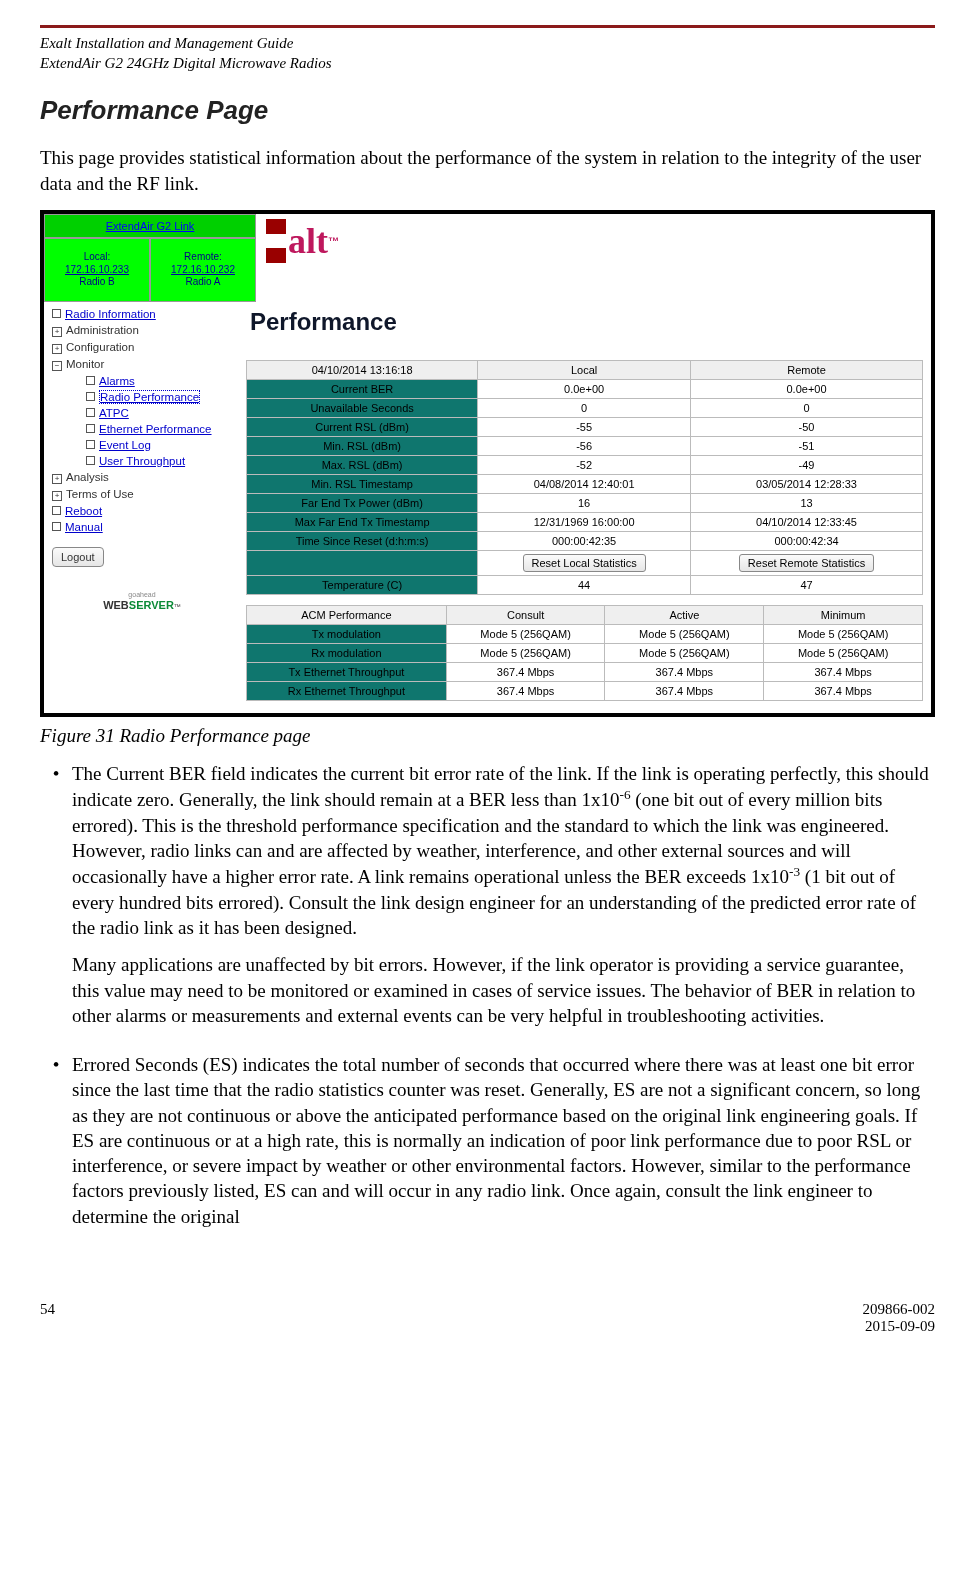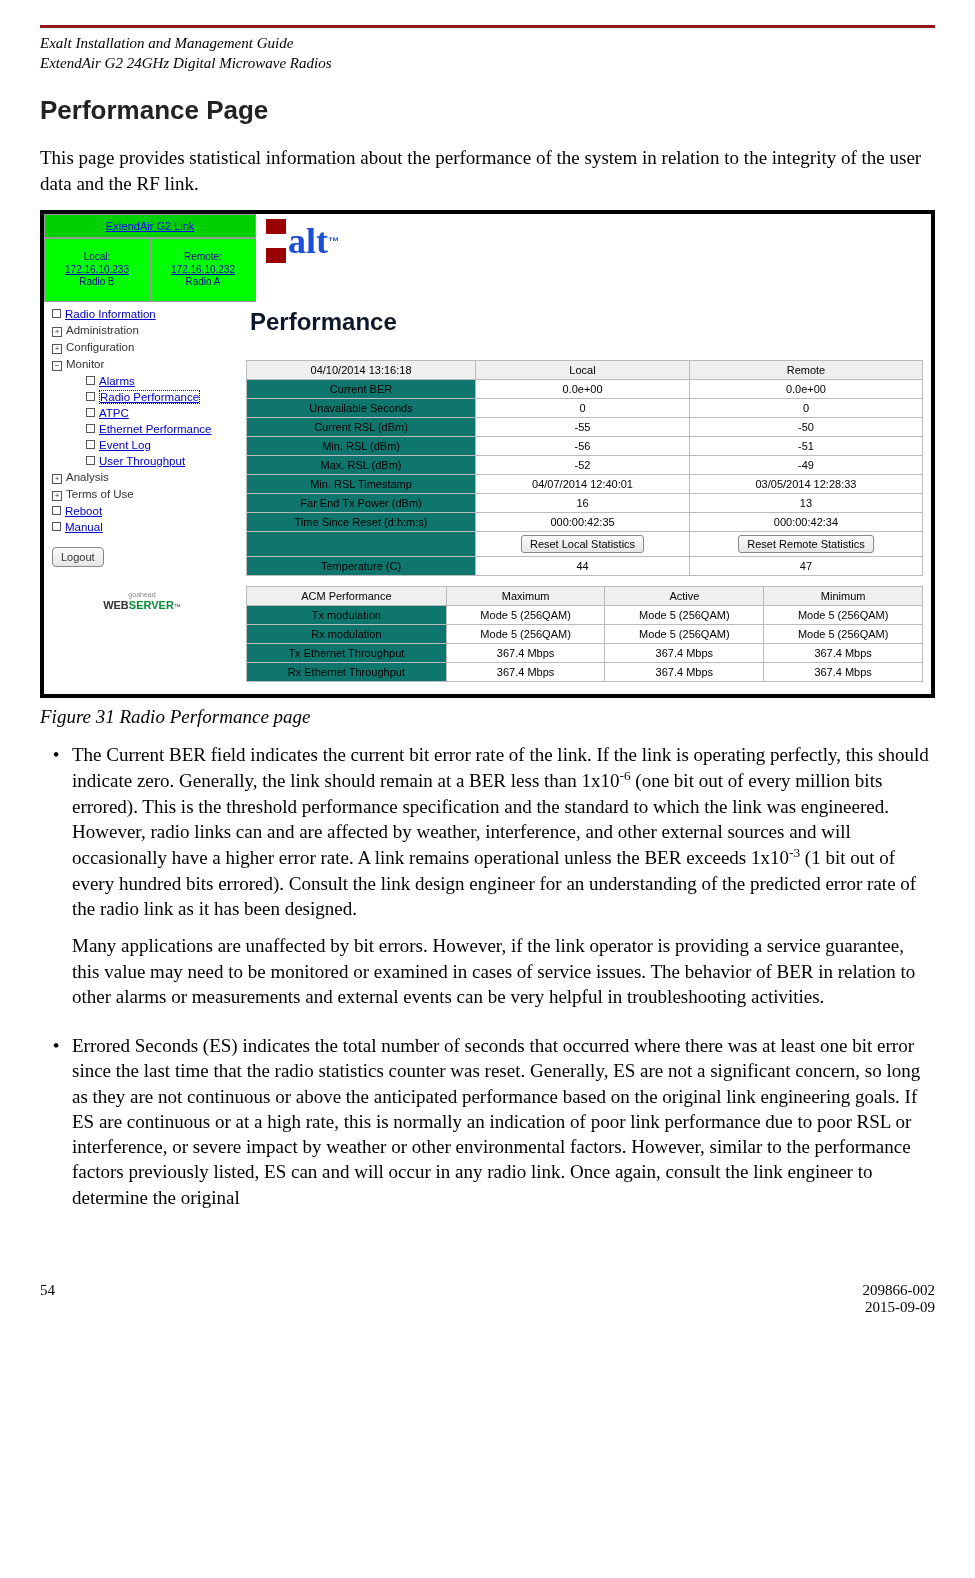--- a/index.html
+++ b/index.html
@@ -1,30 +1,30 @@
 <!DOCTYPE html>
 <html><head>
 <meta charset="utf-8">
 <style>
 body{margin:0;font-family:"Times New Roman",serif;background:#fff;color:#000}
 .page{width:975px;margin:0 auto;padding:25px 40px 20px 40px;box-sizing:border-box}
 .topline{border-top:3px solid #8b1a1a;margin-bottom:6px}
 .hdr{font-style:italic;font-size:15px;font-family:"Times New Roman",serif;line-height:1.3;margin-bottom:22px}
-.heading{font-family:Arial,sans-serif;font-weight:bold;font-size:26px;color:#222;margin:0 0 12px 0}
+.heading{font-family:Arial,sans-serif;font-weight:bold;font-style:italic;font-size:26px;color:#222;margin:0 0 12px 0}
 .intro{font-size:19px;line-height:1.35;margin-bottom:14px}
 .figwrap{border:4px solid #000;background:#fff;margin-bottom:8px;font-family:Arial,sans-serif;font-size:11px}
 .figtop{display:flex;align-items:flex-start;background:#fff}
 .linkbar{width:212px}
 .linklabel{background:#00d000;color:#00f;text-align:center;font-size:11px;padding:5px 0;border:1px solid #999}
 .linklabel span{text-decoration:underline}
 .linkrow{display:flex}
 .linkcell{flex:1;background:#00ff00;color:#008;text-align:center;font-size:10px;padding:12px 2px;border:1px solid #999;line-height:1.25}
 .linkcell .u{text-decoration:underline;color:#00a}
 .logo{flex:1;padding:5px 10px}
-.logoimg{display:flex;align-items:center;font-size:36px;font-weight:bold;color:#1d4ed8}
+.logoimg{display:flex;align-items:center;font-size:36px;font-weight:bold;color:#be185d}
 .logoimg .bar{display:inline-block;width:20px;height:44px;background:linear-gradient(#900 0 33%,#fff 33% 66%,#900 66%);margin-right:2px}
 .figbody{display:flex}
 .side{width:180px;border-right:0;padding:4px 6px 12px 8px;color:#333;font-size:11.5px}
 .side .item{padding:2px 0;white-space:nowrap}
 .side .lnk{color:#00c;text-decoration:underline}
 .side .ind{padding-left:34px}
 .side .box{display:inline-block;width:7px;height:7px;border:1px solid #555;margin-right:4px;position:relative;top:0}
 .side .pm{display:inline-block;width:8px;height:8px;border:1px solid #555;margin-right:4px;font-size:8px;line-height:8px;text-align:center}
 .logout{margin:12px 0 14px 0;display:inline-block;border:1px solid #888;border-radius:4px;padding:3px 8px;background:linear-gradient(#fbfbfb,#e6e6e6);font-size:11px;color:#333}
 .ws{font-size:11px;margin-top:6px;text-align:center;color:#444}
@@ -134,27 +134,32 @@
                 <td>-56</td>
                 <td>-51</td>
               </tr>
               <tr>
                 <td class="lbl">Max. RSL (dBm)</td>
                 <td>-52</td>
                 <td>-49</td>
               </tr>
               <tr>
                 <td class="lbl">Min. RSL Timestamp</td>
-                <td>04/07/2014 12:40:01</td>
+                <td>04/08/2014 12:40:01</td>
                 <td>03/05/2014 12:28:33</td>
               </tr>
               <tr>
                 <td class="lbl">Far End Tx Power (dBm)</td>
                 <td>16</td>
                 <td>13</td>
+              </tr>
+              <tr>
+                <td class="lbl">Max Far End Tx Timestamp</td>
+                <td>12/31/1969 16:00:00</td>
+                <td>04/10/2014 12:33:45</td>
               </tr>
               <tr>
                 <td class="lbl">Time Since Reset (d:h:m:s)</td>
                 <td>000:00:42:35</td>
                 <td>000:00:42:34</td>
               </tr>
             </tbody>
     <tbody>
               <tr>
                 <td class="lbl"></td>
@@ -166,21 +171,21 @@
                 <td>44</td>
                 <td>47</td>
               </tr>
    </tbody>
           </table>
    <div style="height:10px"></div>
    <table class="perf">
     <tbody>
               <tr>
                 <th>ACM Performance</th>
-                <th>Maximum</th>
+                <th>Consult</th>
                 <th>Active</th>
                 <th>Minimum</th>
               </tr>
     </tbody>
             <tbody id="t2rows">
               <tr>
                 <td class="lbl">Tx modulation</td>
                 <td>Mode 5 (256QAM)</td>
                 <td>Mode 5 (256QAM)</td>
                 <td>Mode 5 (256QAM)</td>

